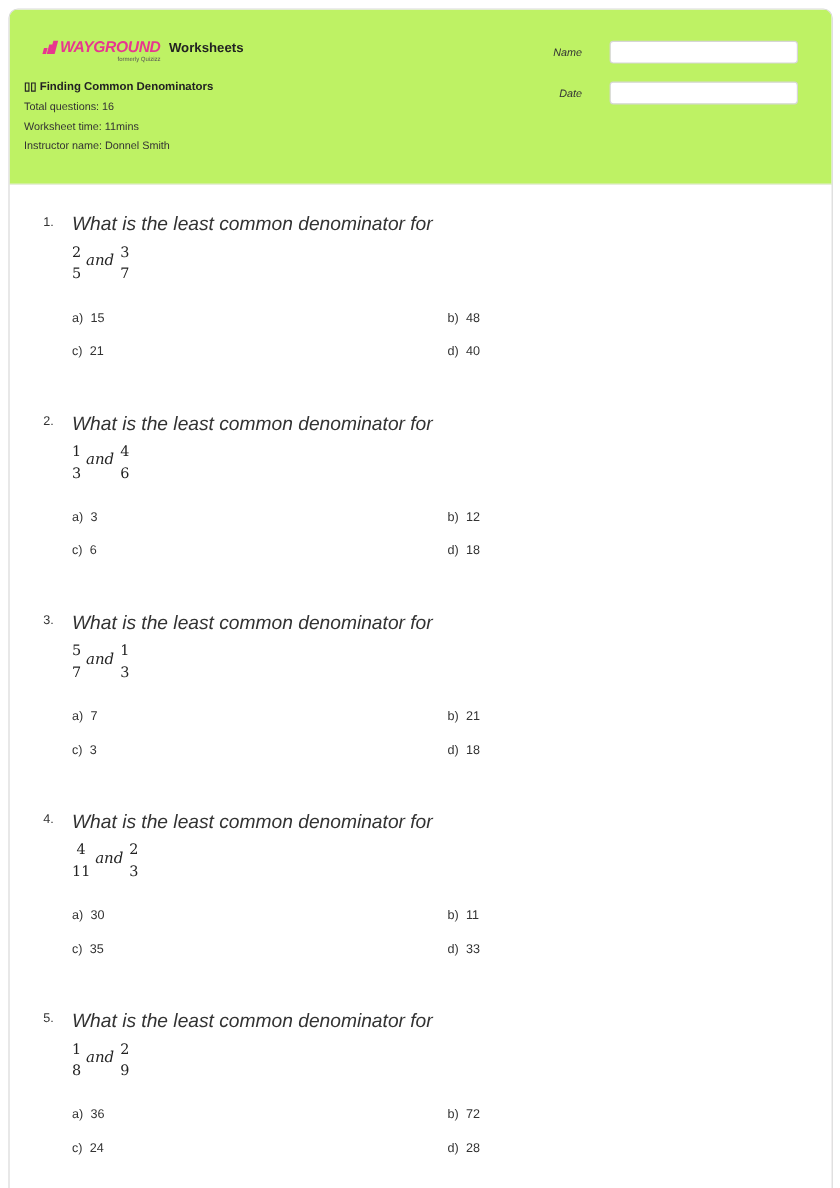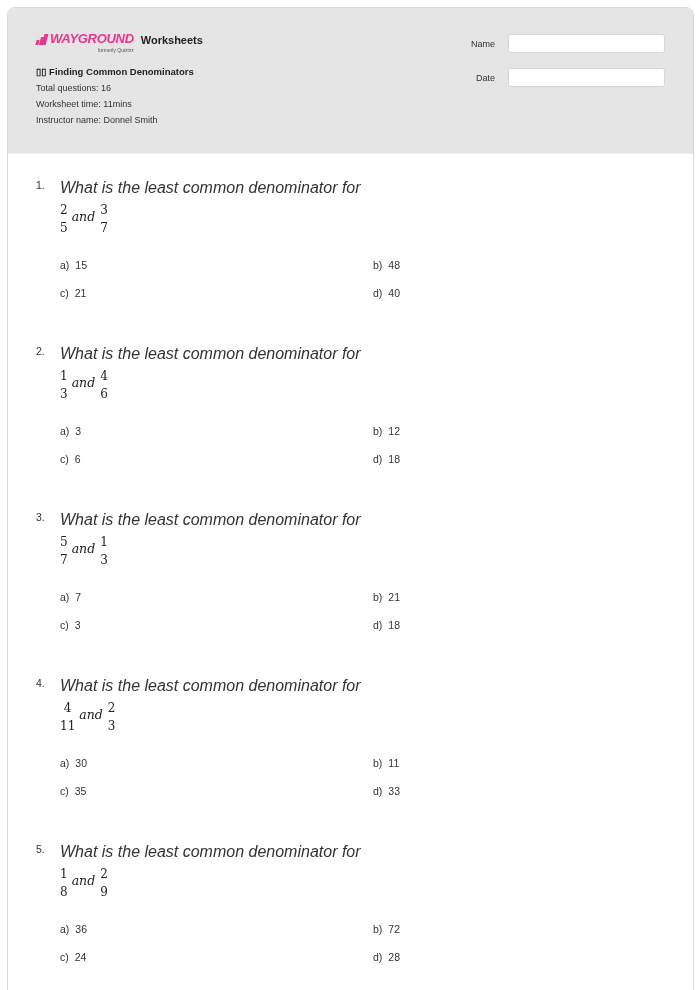--- a/index.html
+++ b/index.html
@@ -1,31 +1,31 @@
 <!DOCTYPE html>
 <html><head>
 <meta charset="utf-8">
 <style>
   html, body { margin:0; padding:0; background:#ffffff; }
   body { width:700px; height:990px; overflow:hidden; font-family:"Liberation Sans", sans-serif; color:#222; }
   .sheet { position:absolute; left:7px; top:7px; width:685px; height:1000px; border:1px solid #d9d9d9; border-radius:8px; background:#fff; overflow:hidden; }
-  .header { position:relative; height:145px; background:#e5e5e5; border-bottom:1px solid #ededed; }
+  .header { position:relative; height:145px; background:#bef264; border-bottom:1px solid #ededed; }
   .brand { position:absolute; left:28px; top:24px; display:flex; align-items:flex-start; }
   .logo { display:flex; flex-direction:column; align-items:flex-end; }
   .logo-main { display:flex; align-items:center; color:#e8368f; font-weight:bold; font-style:italic; font-size:13px; letter-spacing:-0.3px; line-height:14px; }
   .logo-mark { display:inline-flex; align-items:flex-end; gap:1px; margin-right:3px; height:11px; }
   .logo-mark span { display:inline-block; background:#e8368f; width:2.5px; transform:skewX(-15deg); }
   .logo-sub { font-size:5px; color:#555; margin-top:1px; line-height:6px; }
   .brand-title { font-size:11px; font-weight:bold; color:#222; margin-left:7px; margin-top:2px; }
-  .meta { position:absolute; left:28px; top:58px; font-size:9px; color:#333; }
+  .meta { position:absolute; left:12px; top:58px; font-size:9px; color:#333; }
   .meta .title { font-weight:bold; font-size:9.5px; color:#222; margin-bottom:6px; }
   .meta .line { margin-bottom:6px; }
   .fields { position:absolute; right:28px; top:26px; }
   .field { display:flex; align-items:center; justify-content:flex-end; margin-bottom:15px; }
-  .field label { font-size:9px; color:#333; margin-right:13px; }
+  .field label { font-size:9px; color:#333; margin-right:23px;font-style:italic; }
   .field input { width:157px; height:19px; border:1px solid #d6d6d6; border-radius:3px; background:#fff; padding:0 4px; box-sizing:border-box; font-size:9px; }
   .questions { position:absolute; left:0; top:160px; width:100%; }
   .q { position:relative; height:166px; }
   .q-num { position:absolute; left:28px; top:11px; font-size:10.5px; color:#333; }
   .q-text { position:absolute; left:52px; top:11px; font-size:16px; color:#333;font-style:italic; }
   .math { position:absolute; left:52px; top:35px; display:flex; align-items:center; font-family:"DejaVu Serif", serif; }
   .frac { display:inline-flex; flex-direction:column; align-items:center; font-size:12px; line-height:15px; }
   .frac .bar { width:100%; height:1px; margin:1px 0; background:transparent; }
   .and { font-style:italic; font-size:12.5px; margin:0 5px 0 4px; position:relative; top:-3px; font-family:"DejaVu Serif", serif; }
   .opts { position:absolute; left:52px; top:91px; width:600px; }

